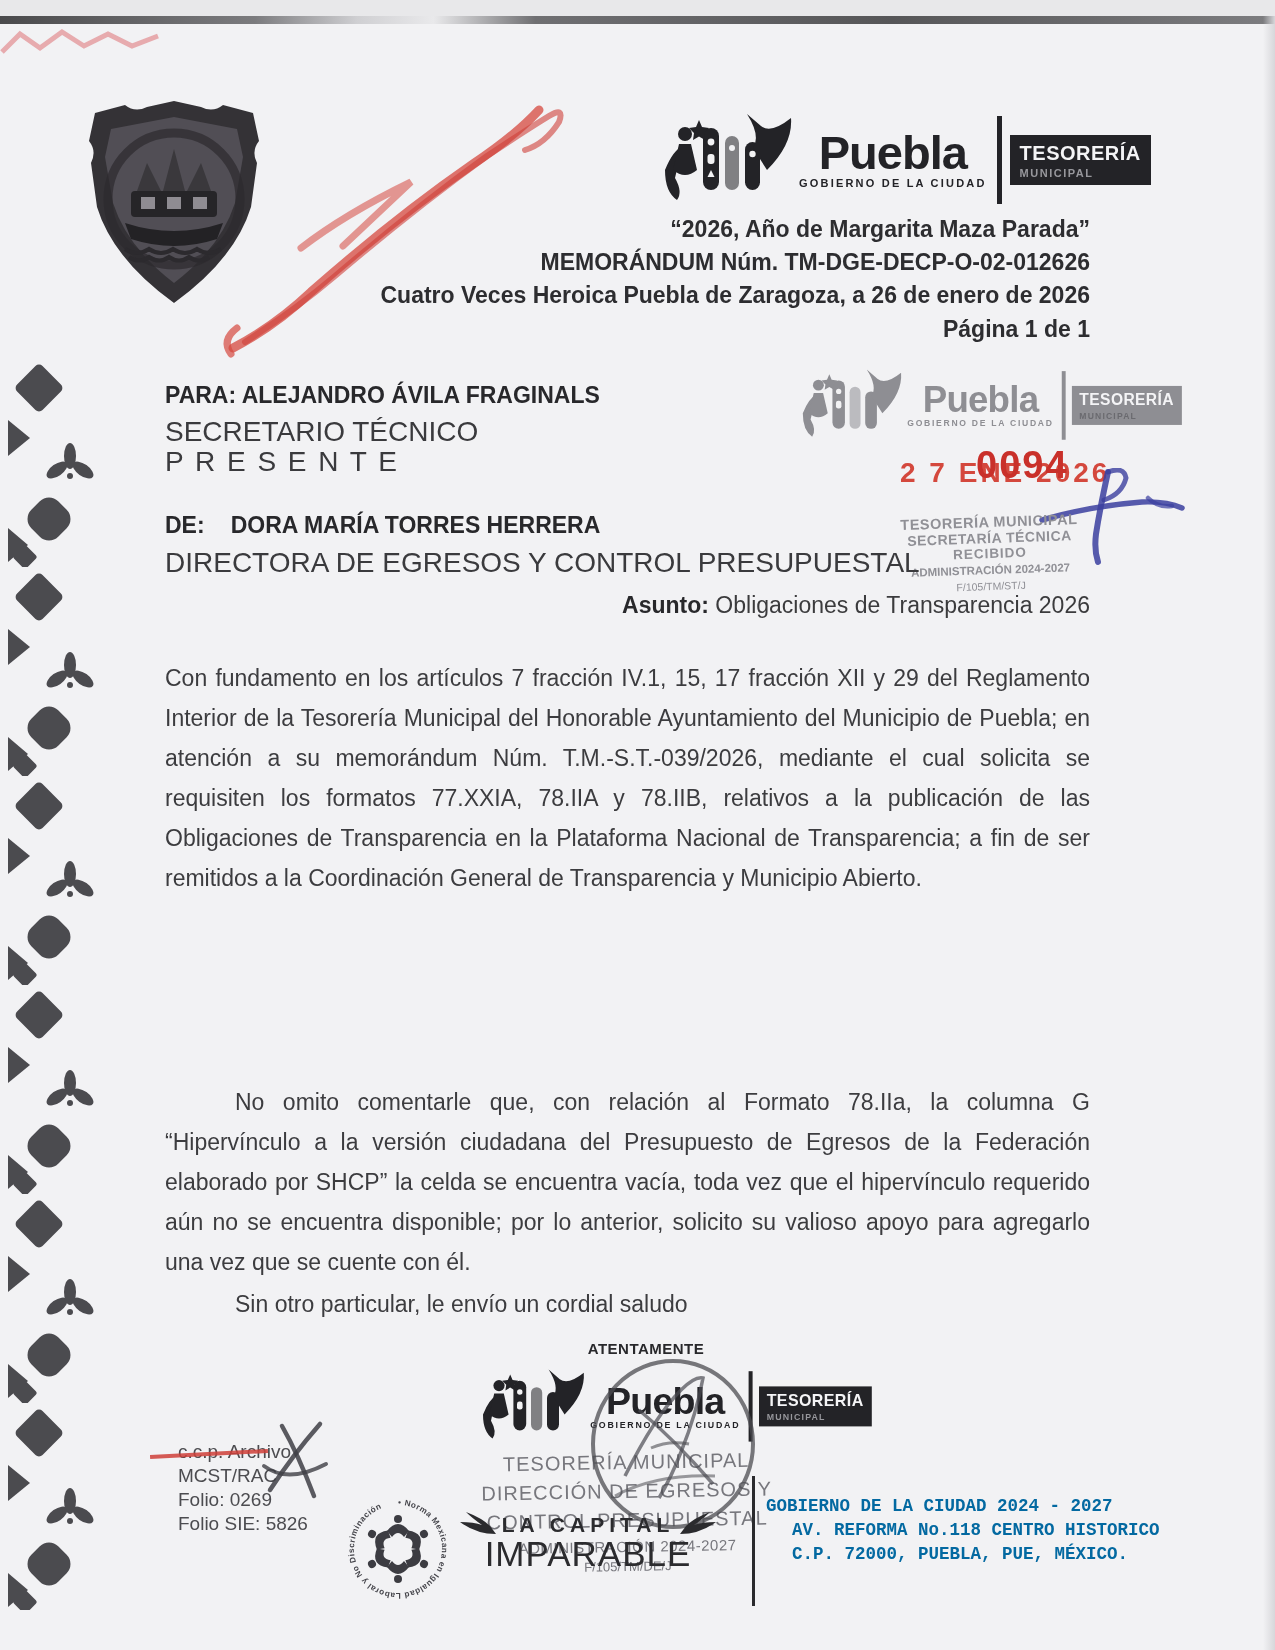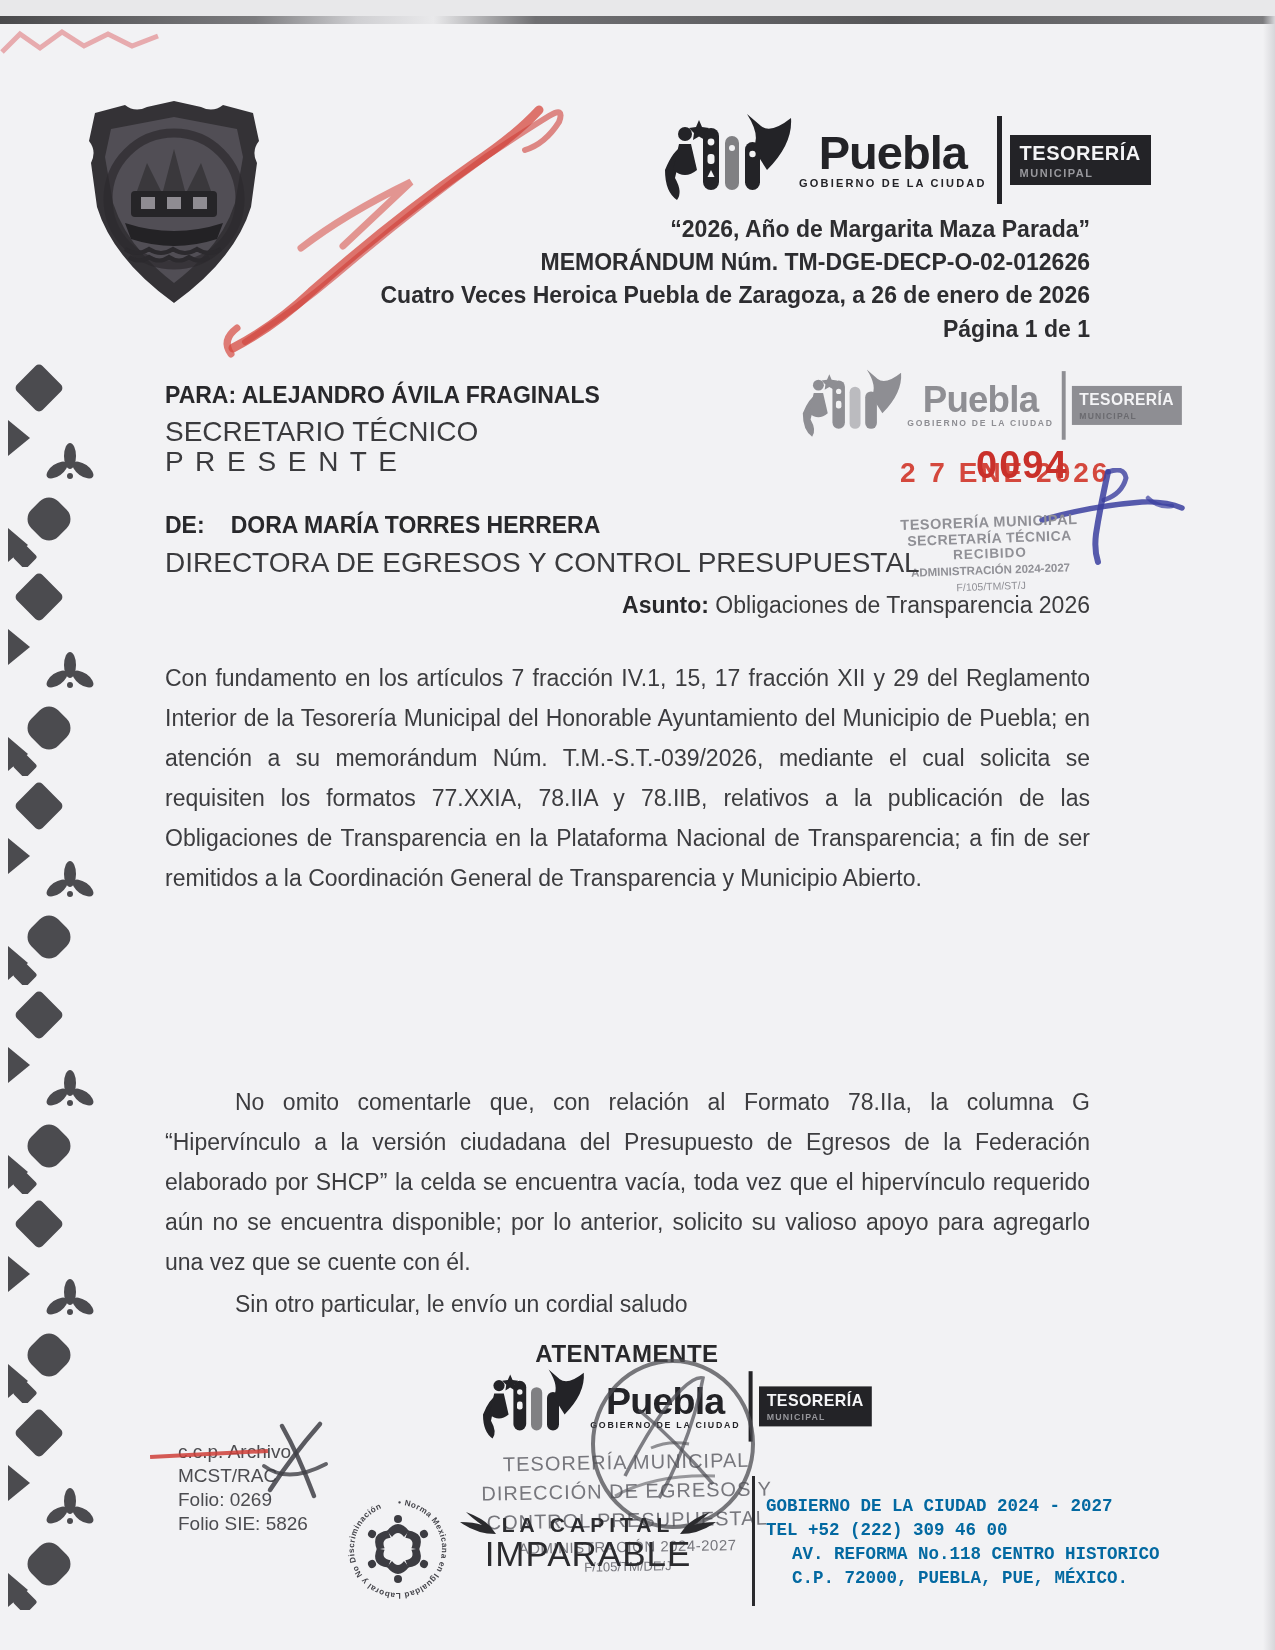--- a/index.html
+++ b/index.html
@@ -185,21 +185,21 @@
   </div>
 
   <div class="abs" style="left:400px;top:576px;width:690px;text-align:right;font-size:23px;white-space:nowrap">
     <span class="bold">Asunto:</span><span> Obligaciones de Transparencia 2026</span>
   </div>
 
   <div class="bodyp abs" style="top:642px">Con fundamento en los artículos 7 fracción IV.1, 15, 17 fracción XII y 29 del Reglamento Interior de la Tesorería Municipal del Honorable Ayuntamiento del Municipio de Puebla; en atención a su memorándum Núm. T.M.-S.T.-039/2026, mediante el cual solicita se requisiten los formatos 77.XXIA, 78.IIA y 78.IIB, relativos a la publicación de las Obligaciones de Transparencia en la Plataforma Nacional de Transparencia; a fin de ser remitidos a la Coordinación General de Transparencia y Municipio Abierto.</div>
   <div class="bodyp indent abs" style="top:1066px">No omito comentarle que, con relación al Formato 78.IIa, la columna G “Hipervínculo a la versión ciudadana del Presupuesto de Egresos de la Federación elaborado por SHCP” la celda se encuentra vacía, toda vez que el hipervínculo requerido aún no se encuentra disponible; por lo anterior, solicito su valioso apoyo para agregarlo una vez que se cuente con él.</div>
   <div class="bodyp indent abs" style="top:1268px">Sin otro particular, le envío un cordial saludo</div>
 
-  <div class="abs" style="left:487px;top:1324px;width:280px;text-align:center;font-size:24px;font-weight:bold;color:#28282b;letter-spacing:.5px">ATENTAMENTE</div>
+  <div class="abs" style="left:506px;top:1324px;width:280px;text-align:center;font-size:15px;font-weight:bold;color:#28282b;letter-spacing:.5px">ATENTAMENTE</div>
 
   <div class="plogo abs" style="left:475px;top:1352px;transform:scale(.8);transform-origin:0 0">
     <svg class="plogo-icons" viewBox="0 0 138 96">
       <g fill="currentColor">
         <path d="M10,58 q8,-20 18,-24 l4,10 q-10,8 -12,22 q8,14 2,22 q-12,-8 -12,-30"></path>
         <circle cx="30" cy="22" r="7"></circle>
         <path d="M24,32 l12,0 l6,26 q-12,10 -24,0 Z"></path>
         <rect x="48" y="16" width="16" height="62" rx="8"></rect>
         <circle cx="56" cy="30" r="3.4" fill="#f2f2f4"></circle>
         <rect x="52.5" y="42" width="7" height="10" rx="3" fill="#f2f2f4"></rect>
@@ -297,18 +297,17 @@
             <path d="M0,22 Q20,22 36,10 Q22,10 14,13 Q24,6 30,0 Q14,6 6,14 Z"></path>
           </g>
       </svg>
     </div>
     <div class="cap-bottom">IMPARABLE</div>
   </div>
 
   <div class="abs" style="left:752px;top:1460px;width:3px;height:130px;background:#2a2a2d"></div>
   <div class="abs" style="left:766px;top:1478px">
     <div class="footer-line">GOBIERNO DE LA CIUDAD 2024 - 2027</div>
-    <div class="footer-line">TEL +52 (222) 309 46 00</div>
     <div class="footer-line" style="padding-left:26px">AV. REFORMA No.118 CENTRO HISTORICO</div>
     <div class="footer-line" style="padding-left:26px">C.P. 72000, PUEBLA, PUE, MÉXICO.</div>
   </div>
 
 </div>
 
 </body></html>

